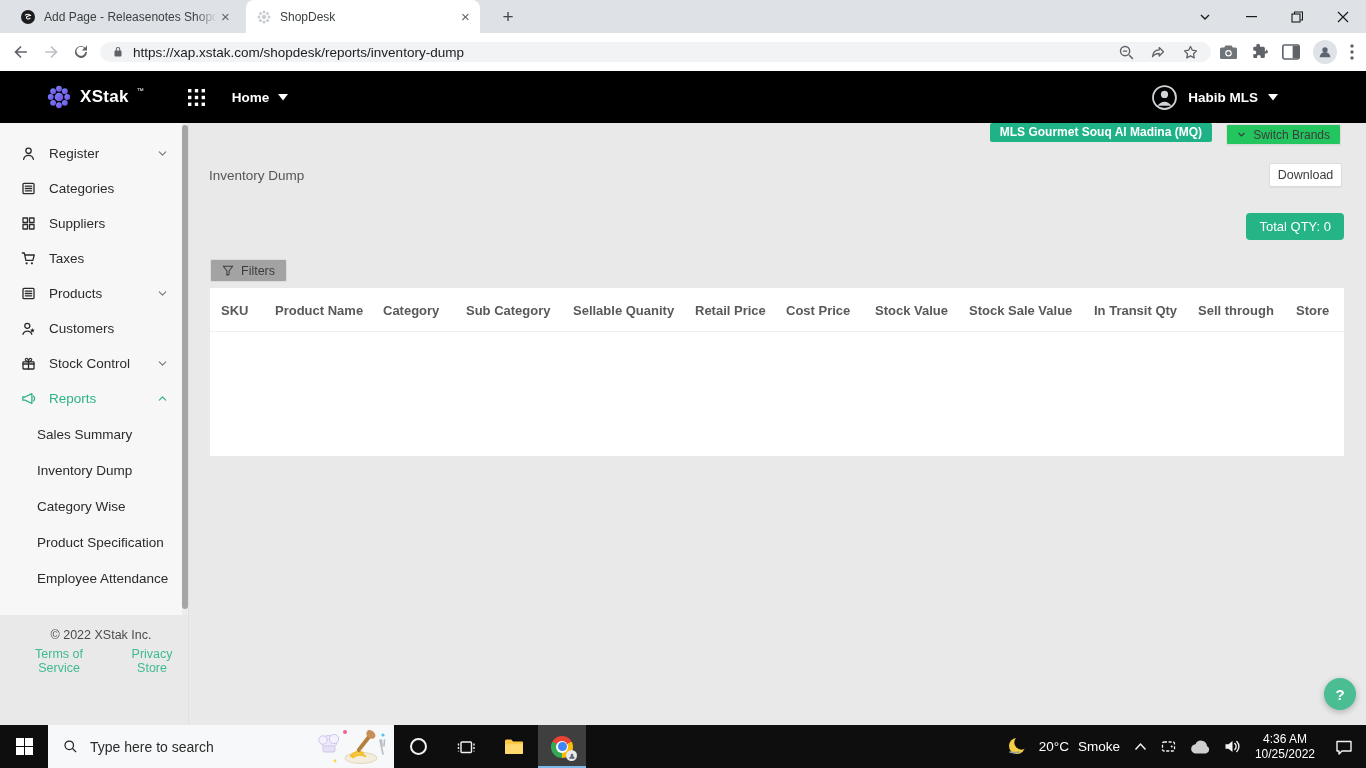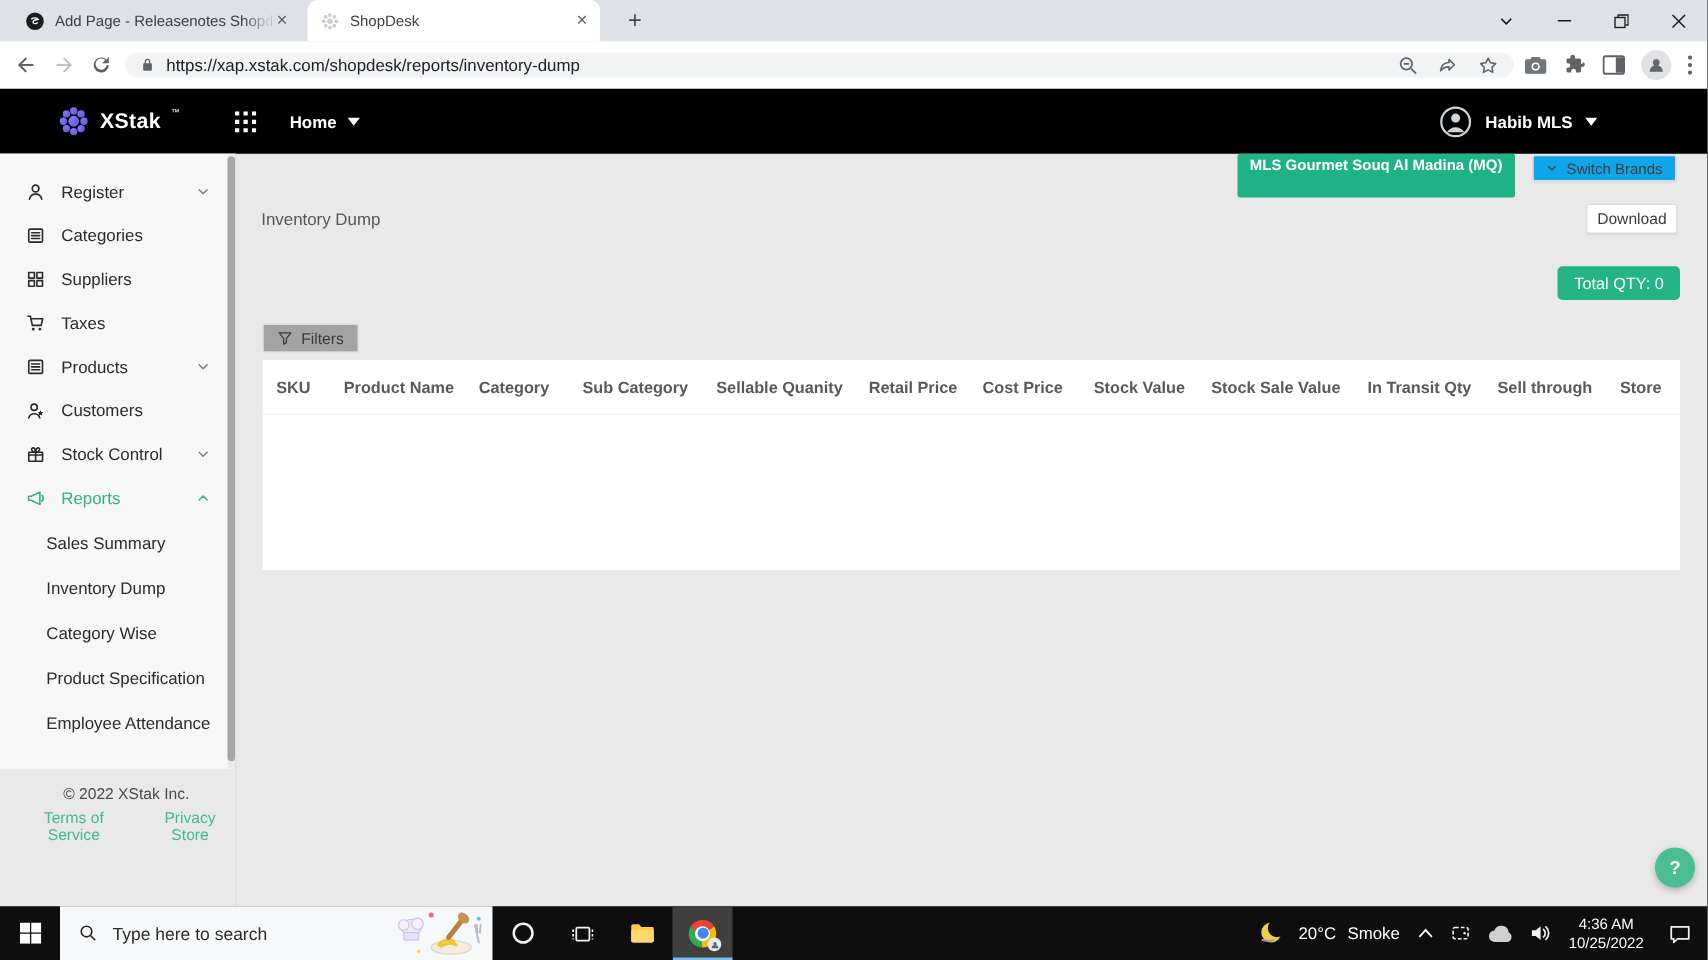--- a/index.html
+++ b/index.html
@@ -53,22 +53,22 @@
   .nav-item.active .chev { color:#2eb286; }
   .sub-item { height:36px; display:flex; align-items:center; padding-left:37px; color:#2b2b2b; font-size:13.5px; font-weight:500; cursor:pointer; white-space:nowrap; }
   .side-scroll { position:absolute; right:0; top:0; width:6px; height:492px; background:#ededed; }
   .side-thumb { position:absolute; left:0; top:2px; width:6px; height:484px; background:#a6a6a6; border-radius:3px; cursor:pointer; }
   .side-footer { padding:13px 0 0 14px; font-size:12.5px; color:#4a4a4a;text-align:center; }
   .side-links { margin-top:5px; display:flex; gap:12px; }
   .side-links a { color:#3fba92; text-decoration:none; font-size:12.5px; cursor:pointer; }
 
   
   .main { position:absolute; left:189px; top:0; right:0; bottom:0; }
-  .brand-badge { position:absolute; top:0; right:154px; height:35px; line-height:19px; padding:0 10px; background:#1fb287; color:#fff; font-size:12px; font-weight:bold; border-radius:2px; white-space:nowrap; }
-  .switch-btn { position:absolute; top:1px; right:25px; height:21px; background:#0ea5e9; border:1px solid #dcdcdc; border-radius:2px; display:flex; align-items:center; gap:7px; padding:0 10px; font-size:12px; color:#3c3c3c; cursor:pointer; box-shadow:0 1px 1px rgba(0,0,0,.05); }
+  .brand-badge { position:absolute; top:0; right:154px; height:19px; line-height:19px; padding:0 10px; background:#1fb287; color:#fff; font-size:12px; font-weight:bold; border-radius:2px; white-space:nowrap; }
+  .switch-btn { position:absolute; top:1px; right:25px; height:21px; background:#22c55e; border:1px solid #dcdcdc; border-radius:2px; display:flex; align-items:center; gap:7px; padding:0 10px; font-size:12px; color:#3c3c3c; cursor:pointer; box-shadow:0 1px 1px rgba(0,0,0,.05); }
   .page-title { position:absolute; left:20px; top:45px; font-size:13.5px; color:#565656; }
   .download-btn { position:absolute; top:40px; right:24px; width:73px; height:24px; background:#fff; border:1px solid #dcdcdc; border-radius:2px; font-size:12.5px; color:#3c3c3c; display:flex; align-items:center; justify-content:center; cursor:pointer; box-shadow:0 1px 1px rgba(0,0,0,.05); }
   .totalqty { position:absolute; top:90px; right:22px; height:27px; background:#24b486; border-radius:4px; color:#fff; font-size:13px; display:flex; align-items:center; padding:0 13px; }
   .filters-btn { position:absolute; left:21px; top:136px; height:23px; background:#a3a3a3; border:1px solid #dcdcdc; border-radius:2px; display:flex; align-items:center; gap:7px; padding:0 11px; font-size:12.5px; color:#3c3c3c; cursor:pointer; }
   .panel { position:absolute; left:21px; top:165px; width:1134px; height:168px; background:#fff;font-weight:bold; }
   .thead { position:relative; height:44px; border-bottom:1px solid #efefef; }
   .th { position:absolute; top:50%; transform:translateY(-50%); font-size:13px; color:#595959; white-space:nowrap; }
   .empty { position:absolute; top:70px; left:0; right:0; display:flex; flex-direction:column; align-items:center; }
   .empty-txt { margin-top:6px; font-size:13px; color:#c9c9c9; }
   .help-fab { position:absolute; top:555px; right:10px; width:32px; height:32px; border-radius:50%; background:#4abe92; color:#fff; font-weight:bold; font-size:15px; display:flex; align-items:center; justify-content:center; cursor:pointer; box-shadow:0 2px 6px rgba(0,0,0,.25); }

